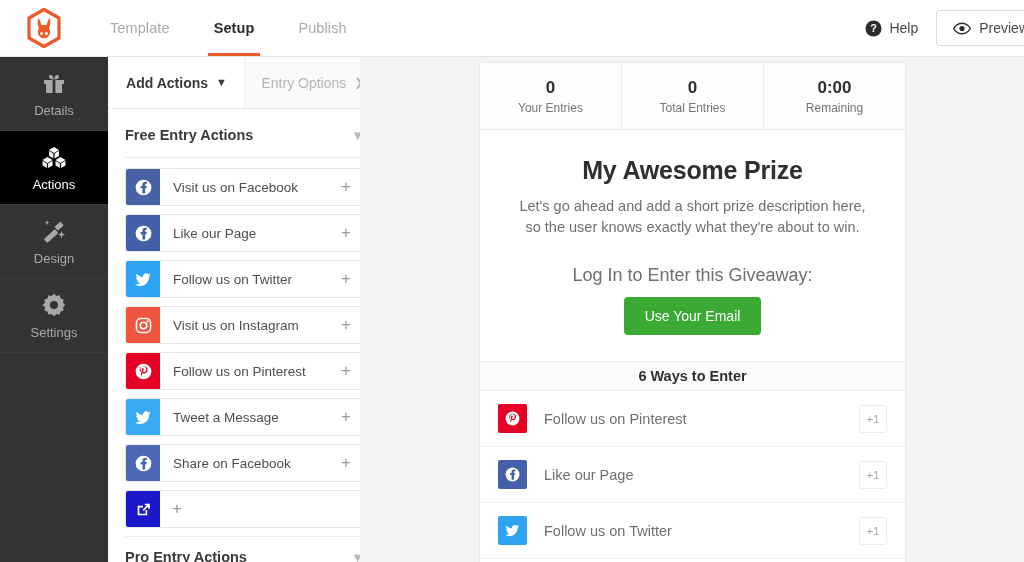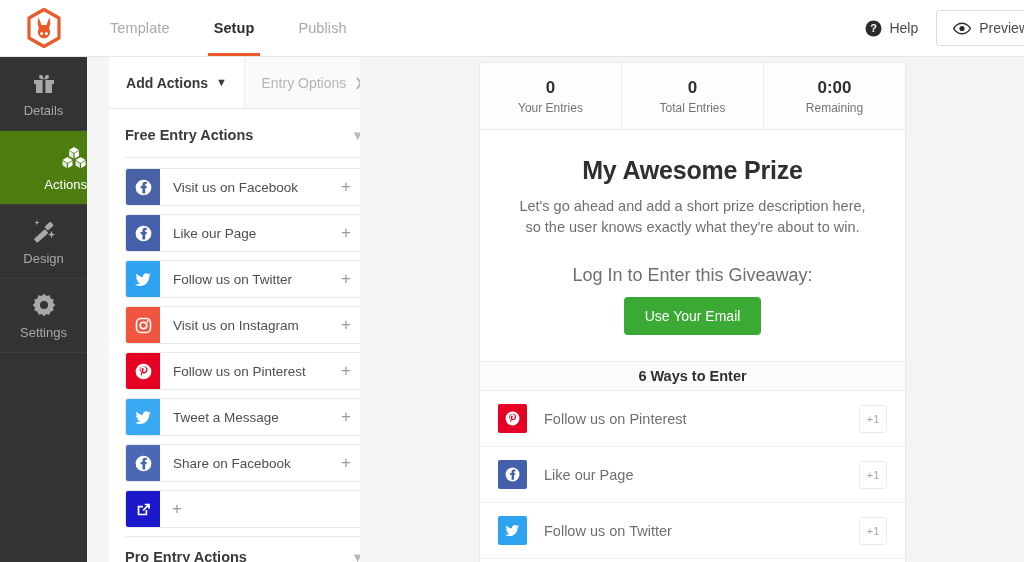--- a/index.html
+++ b/index.html
@@ -58,33 +58,33 @@
     height: 36px; padding: 0 16px;
     background: #fff;
     cursor: pointer;
     margin-right: -22px;
   }
   .icon-q { flex: 0 0 auto; }
   .icon-eye { flex: 0 0 auto; }
 
   
   .leftnav {
-    position: absolute; top: 57px; left: 0; width: 87px; height: 505px;
+    position: absolute; top: 57px; left: 0; width: 108px; height: 505px;
     background: #333333;
   }
   .nav-item {
     height: 74px;
     display: flex; flex-direction: column; align-items: center; justify-content: center;
     gap: 7px;
     color: #a8a8a8;
     font-size: 13px;
     border-bottom: 1px solid #3d3d3d;
     cursor: pointer;
   }
-  .nav-item.active { background: #4d7c0f; color: #ffffff; align-items: flex-end; }
+  .nav-item.active { background: #000000; color: #ffffff; }
   .nav-ico { width: 26px; height: 26px; display: block; }
 
   
   .panel {
     position: absolute; top: 57px; left: 88px; width: 272px; height: 505px;
     background: #ffffff;
     border-right: 1px solid #e3e3e3;
     overflow: hidden;
     margin-left: 21px;
   }

